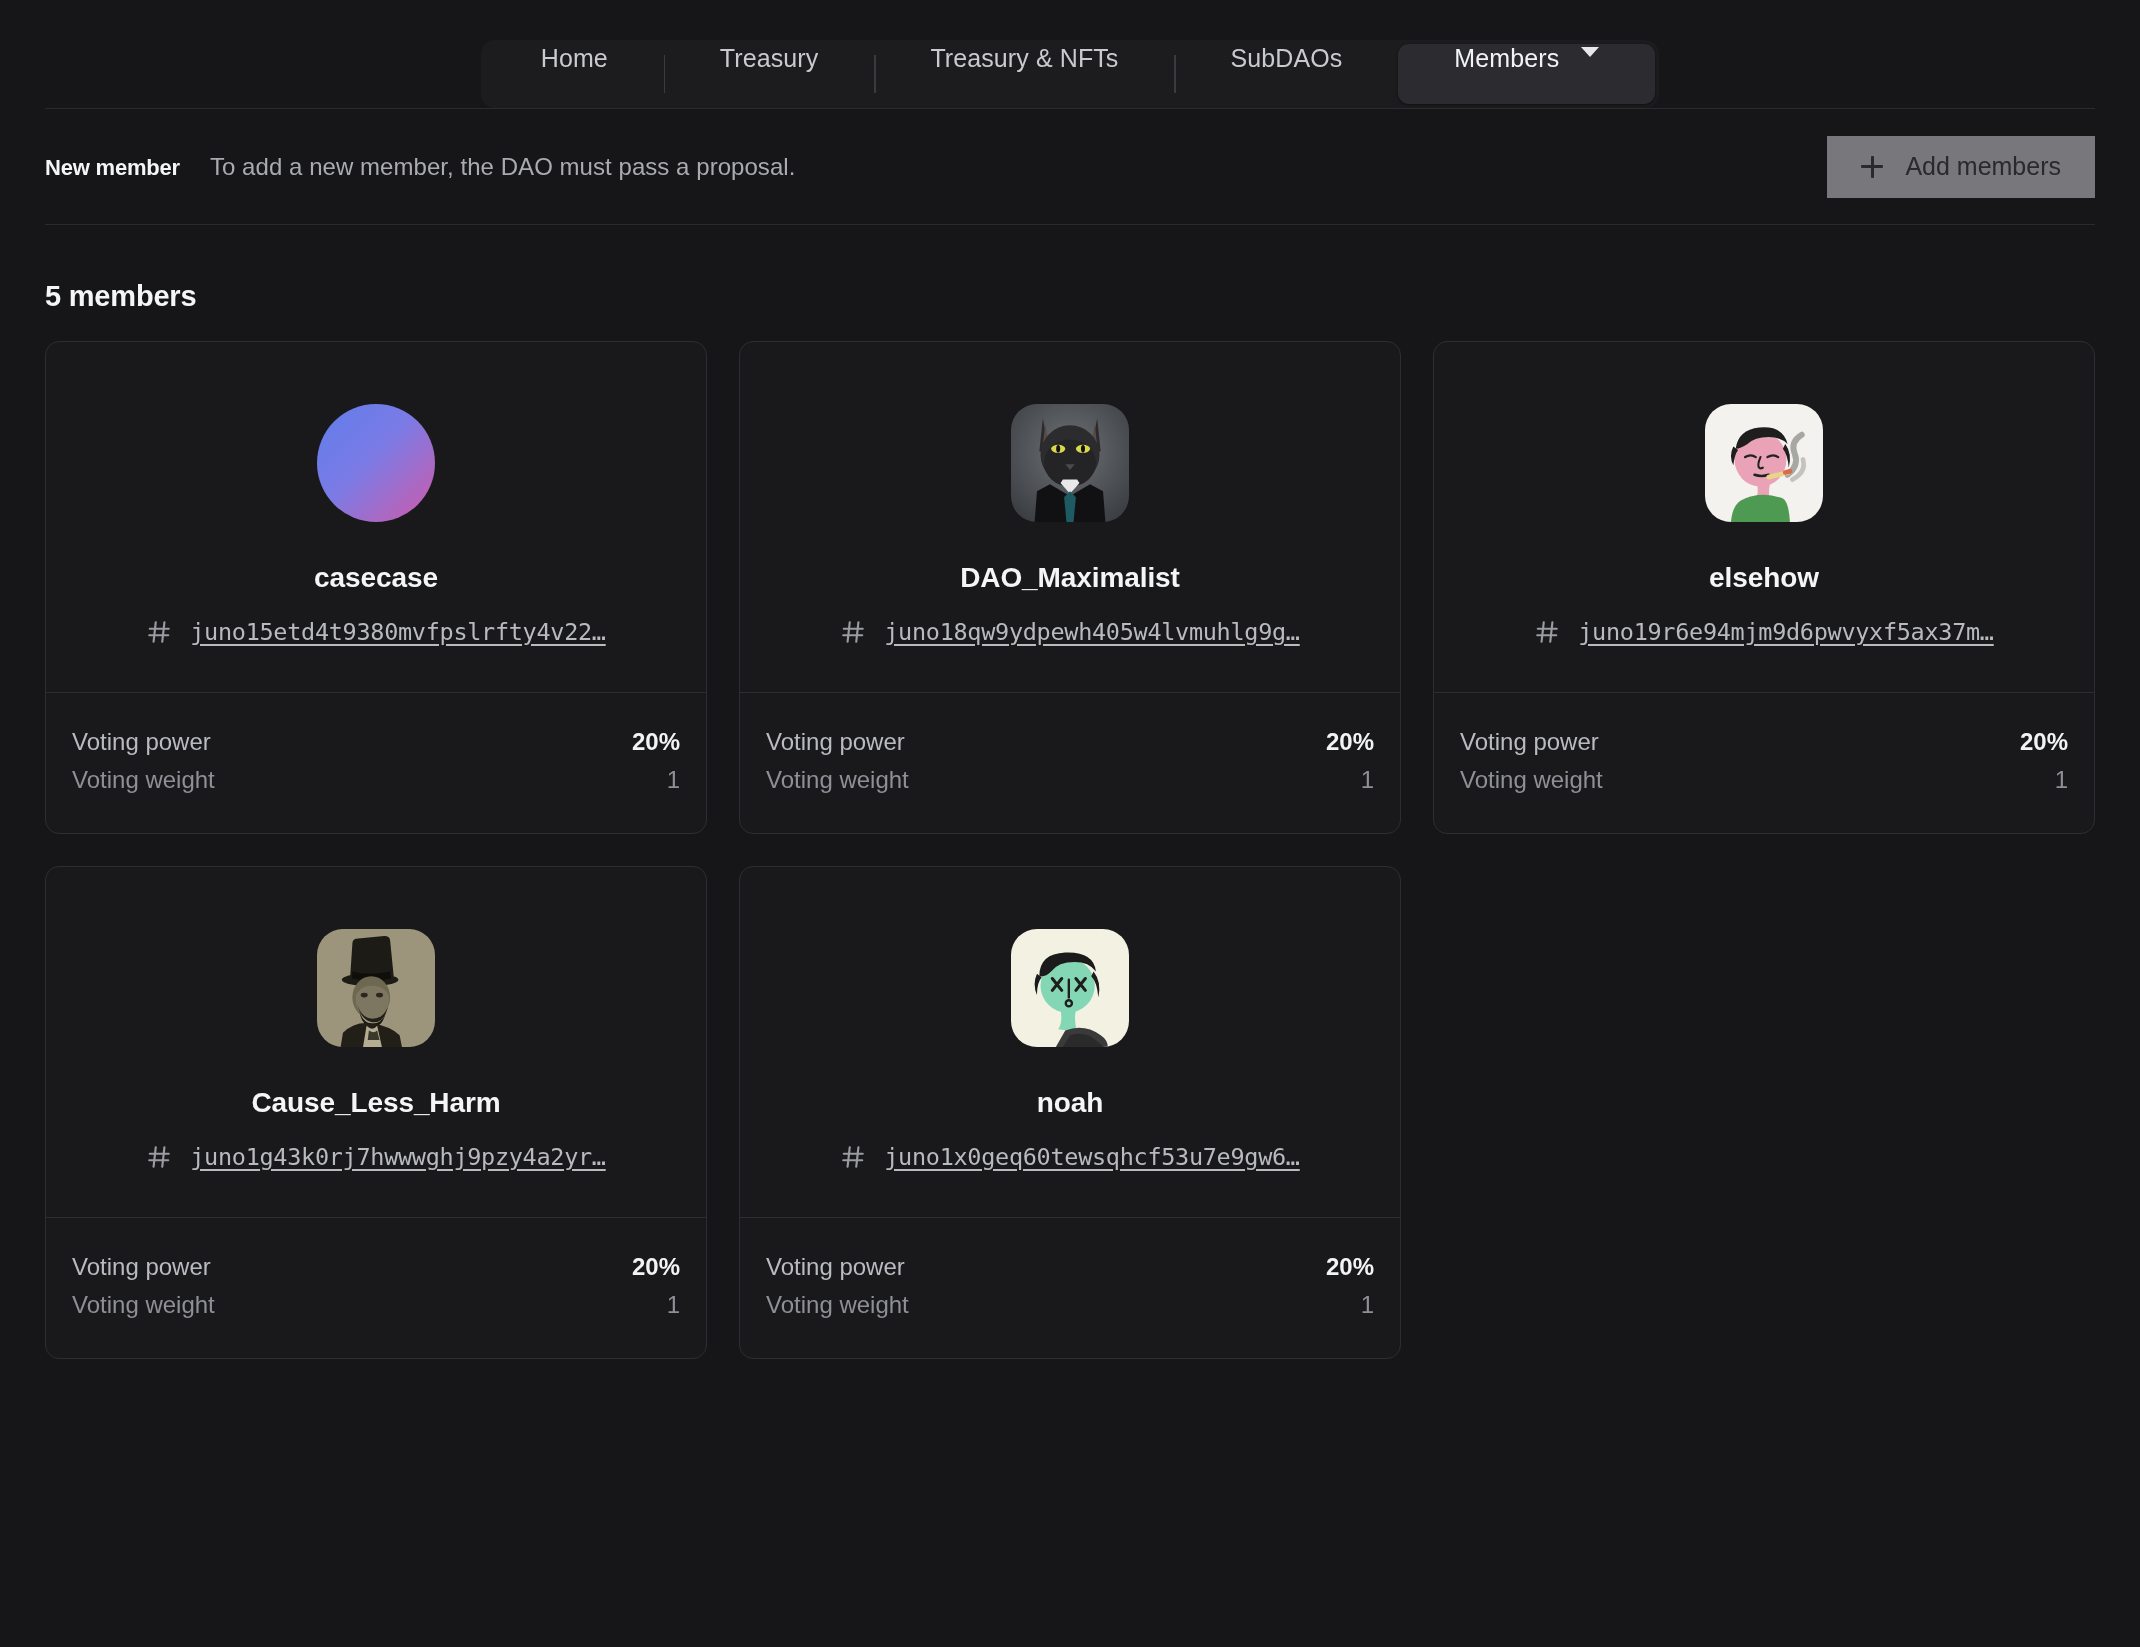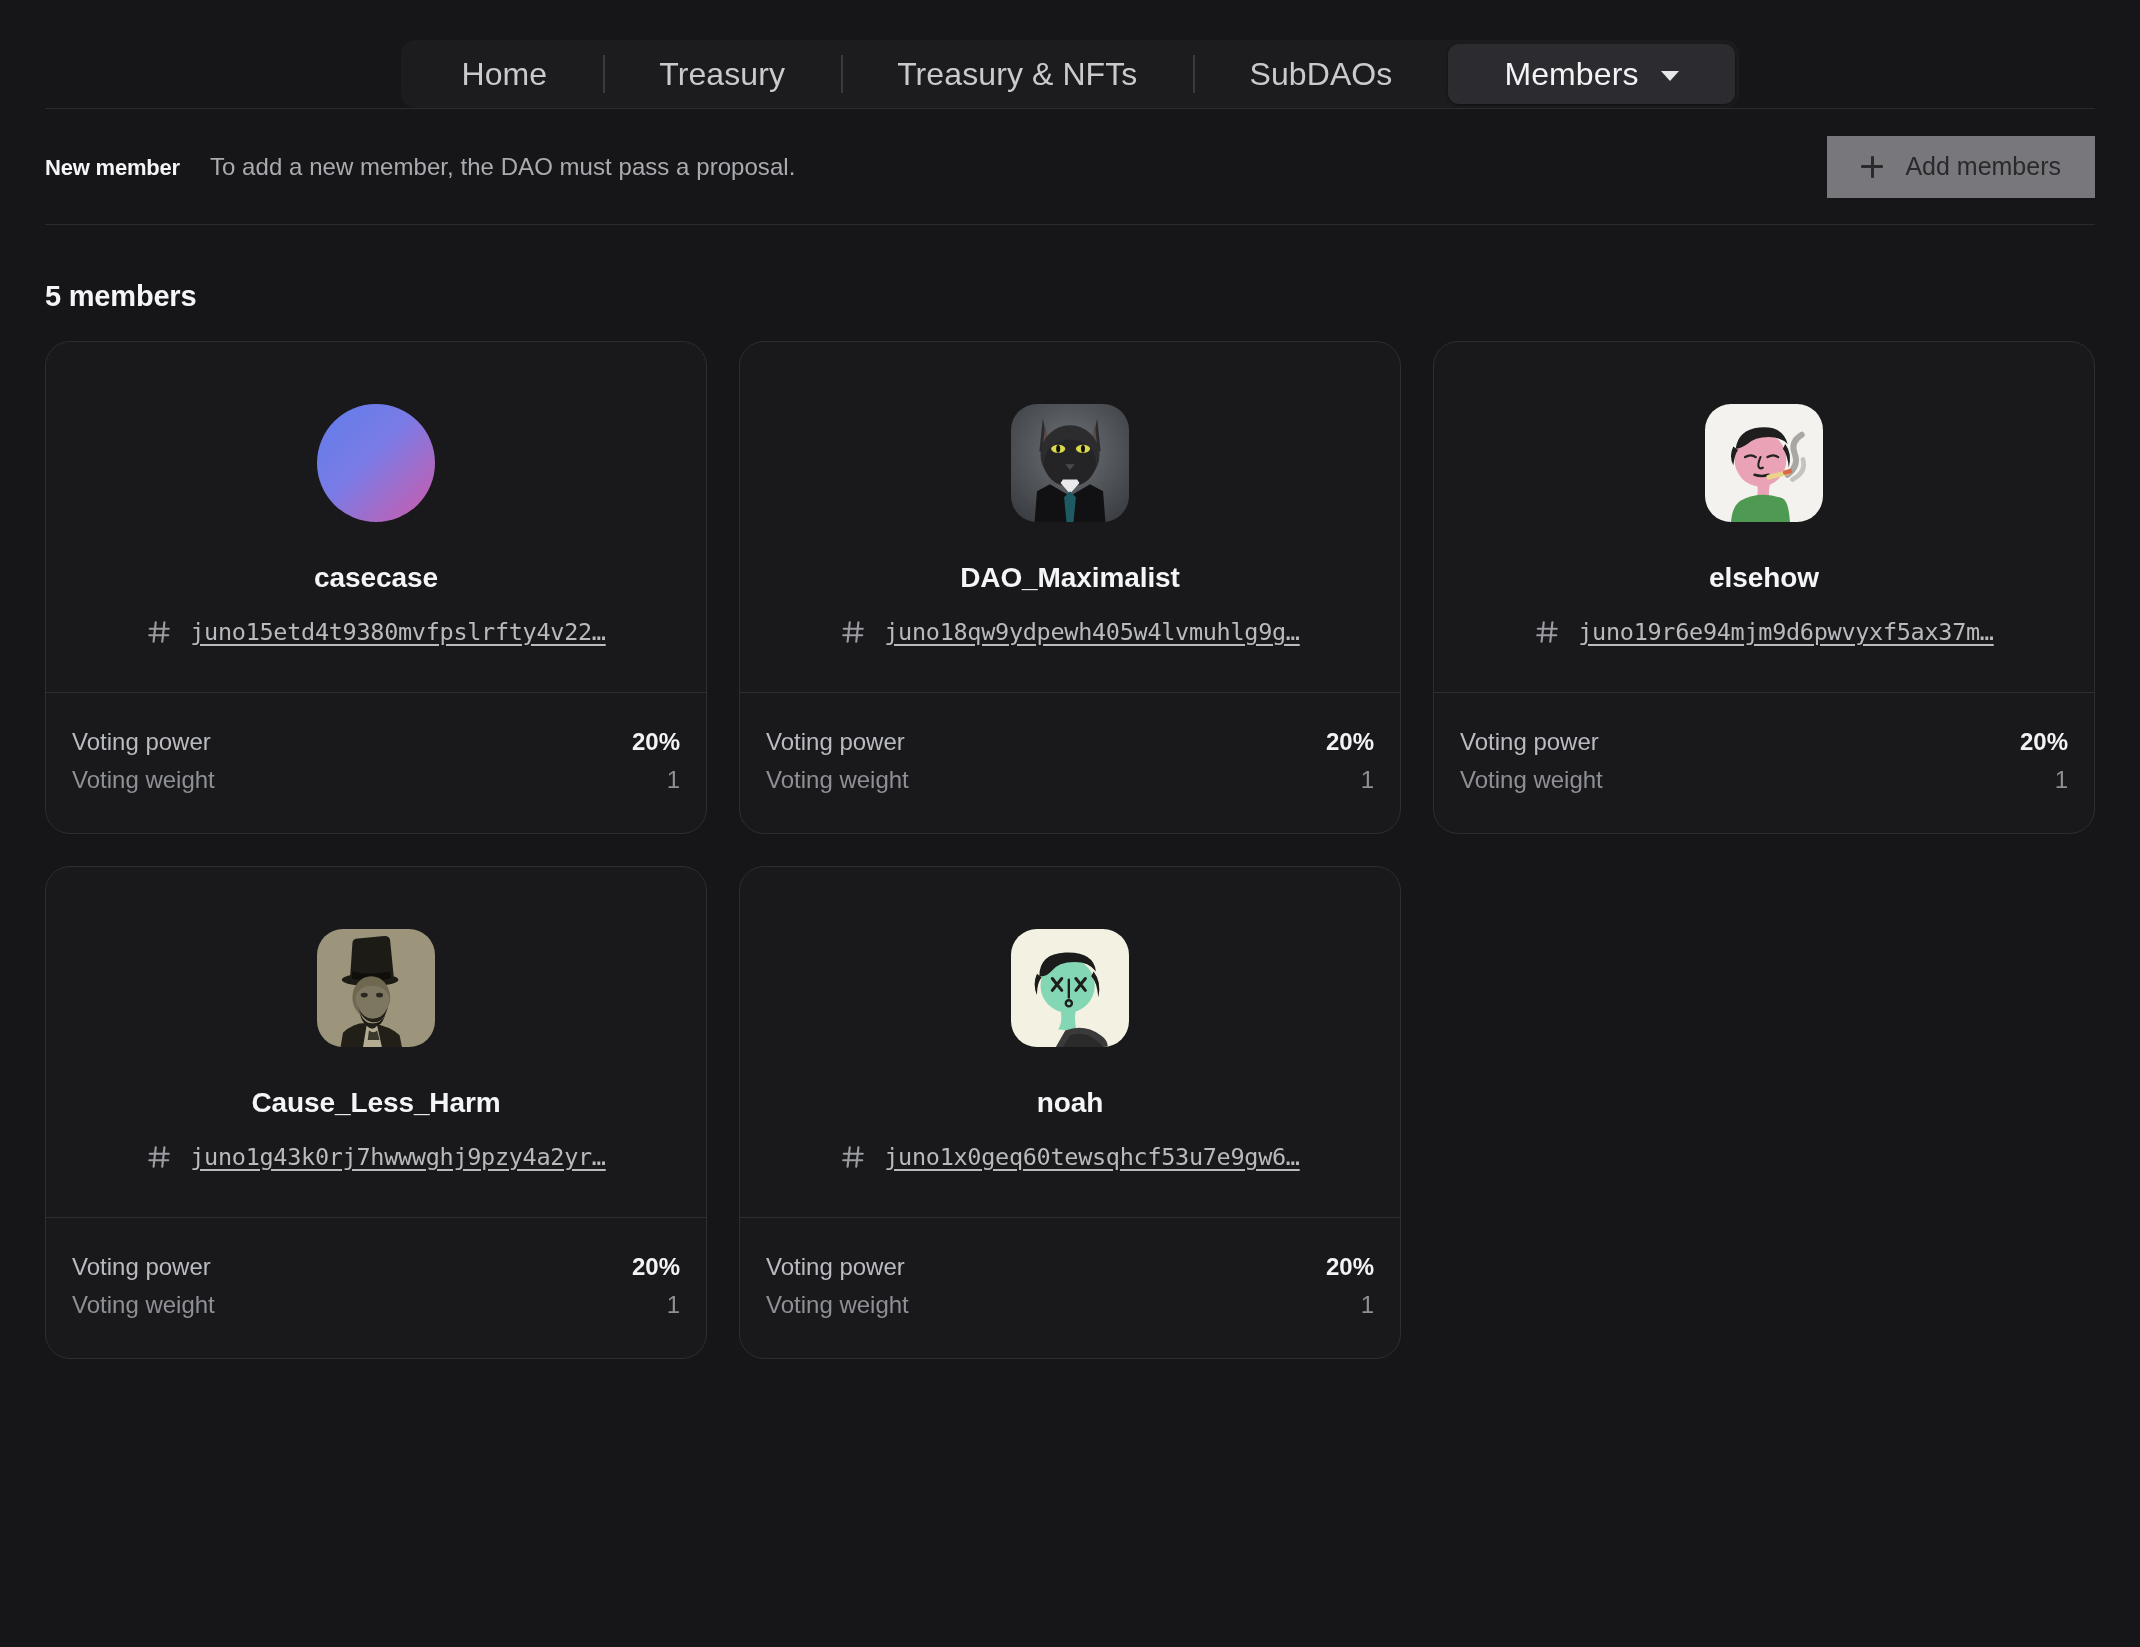--- a/index.html
+++ b/index.html
@@ -30,28 +30,27 @@
     display: flex;
     align-items: center;
     background: #1c1c1f;
     border-radius: 14px;
     padding: 4px;
     height: 68px;
   }
   .tab {
     position: relative;
     display: flex;
-    align-items: center;
     justify-content: center;
     gap: 22px;
     height: 60px;
     padding: 0 56px;
     border-radius: 11px;
     color: #c9cacd;
-    font-size: 32px;
+    font-size: 25px;
     letter-spacing: 0.1px;
     background: transparent;
     border: none;
     cursor: pointer;
     white-space: nowrap;
     font-family: "Liberation Sans", sans-serif;
   }
   .tab.sep::before {
     content: "";
     position: absolute;
@@ -146,21 +145,21 @@
   .grid {
     display: grid;
     grid-template-columns: repeat(3, 1fr);
     gap: 32px;
     margin: 0 45px;
   }
 
   .card {
     background: #19191c;
     border: 1px solid #2c2e32;
-    border-radius: 25px;
+    border-radius: 14px;
     overflow: hidden;
     display: flex;
     flex-direction: column;
     cursor: pointer;
   }
   .card-top {
     padding: 62px 26px 46px 26px;
     display: flex;
     flex-direction: column;
     align-items: center;

